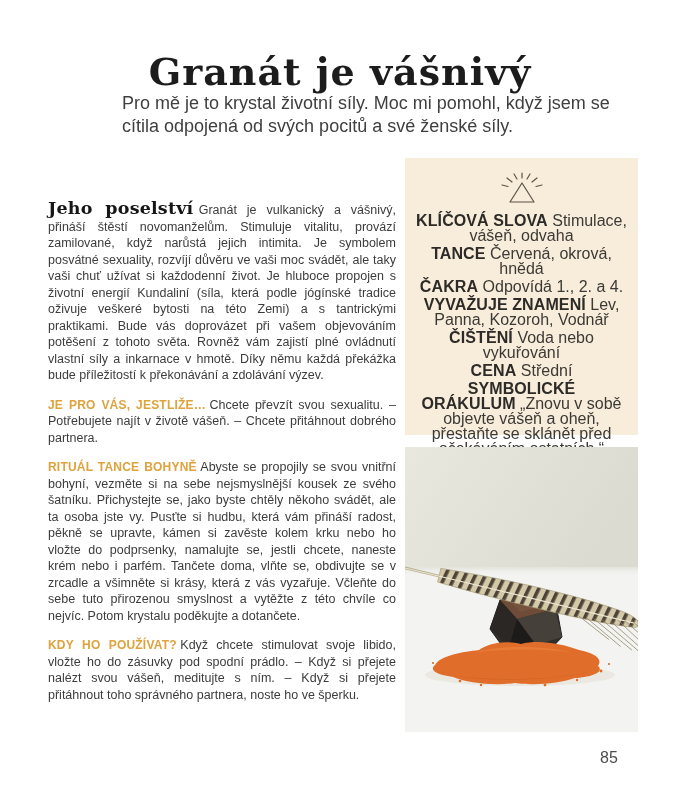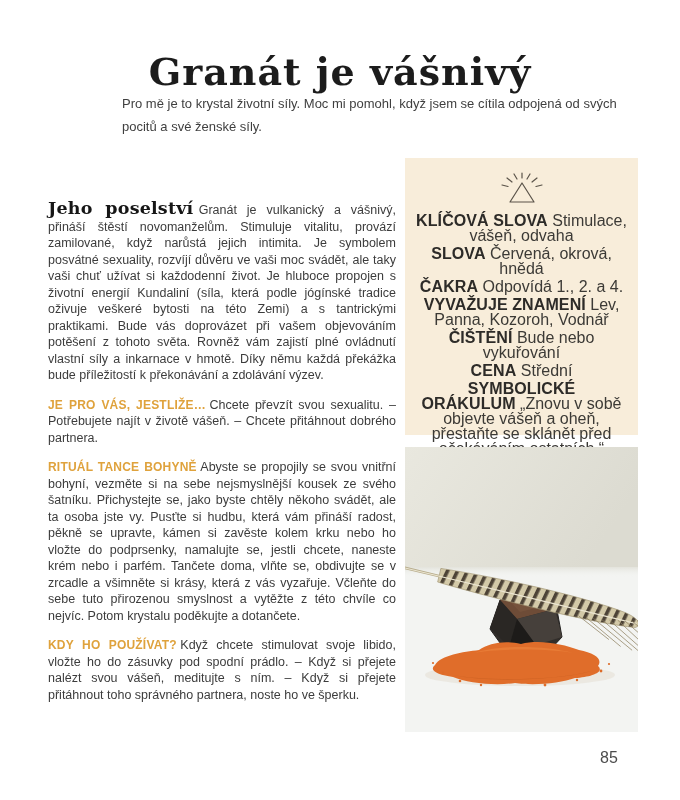--- a/index.html
+++ b/index.html
@@ -4,21 +4,21 @@
 <style>
   html,body{margin:0;padding:0;}
   body{background:#ffffff;font-family:"Liberation Sans",sans-serif;}
   .page{position:relative;width:680px;height:800px;background:#ffffff;overflow:hidden;padding-left:36px;}
 
   
   .title{position:absolute;top:24px;left:0;width:680px;text-align:center;
          font-family:"DejaVu Serif",serif;font-weight:700;font-size:38px;
          letter-spacing:1px;color:#1c1c1c;}
   .subtitle{position:absolute;top:92px;left:122px;width:505px;
-            font-size:13px;line-height:23px;color:#3f3f3f;}
+            font-size:18px;line-height:23px;color:#3f3f3f;}
 
   
   .leftcol{position:absolute;top:153px;left:48px;width:348px;
            font-size:12.5px;line-height:16.5px;color:#3c3c3c;text-align:justify;margin-top:47px;}
   .leftcol p{margin:0 0 13px 0;}
   .runin-serif{font-family:"DejaVu Serif",serif;font-weight:700;font-size:17.5px;
                line-height:1;color:#161616;margin-right:0.3em;letter-spacing:0.2px;}
   .runin-gold{font-weight:700;font-size:12px;color:#dfa23c;margin-right:0.3em;
               letter-spacing:0.2px;}
 
@@ -65,24 +65,24 @@
           <line x1="16" y1="2" x2="19" y2="7"></line>
           <line x1="32" y1="2" x2="29" y2="7"></line>
           <line x1="9" y1="6" x2="14" y2="10"></line>
           <line x1="39" y1="6" x2="34" y2="10"></line>
           <line x1="4" y1="13" x2="10" y2="14.5"></line>
           <line x1="44" y1="13" x2="38" y2="14.5"></line>
         </g>
       </svg>
     </div>
     <p class="fact"><span class="fl">KLÍČOVÁ SLOVA</span><span class="fv">Stimulace, vášeň, odvaha</span></p>
-    <p class="fact"><span class="fl">SLOVA</span><span class="fv">Červená, okrová, hnědá</span></p>
+    <p class="fact"><span class="fl">TANCE</span><span class="fv">Červená, okrová, hnědá</span></p>
     <p class="fact"><span class="fl">ČAKRA</span><span class="fv">Odpovídá 1., 2. a 4.</span></p>
     <p class="fact"><span class="fl">VYVAŽUJE ZNAMENÍ</span><span class="fv">Lev, Panna, Kozoroh, Vodnář</span></p>
-    <p class="fact"><span class="fl">ČIŠTĚNÍ</span><span class="fv">Bude nebo vykuřování</span></p>
+    <p class="fact"><span class="fl">ČIŠTĚNÍ</span><span class="fv">Voda nebo vykuřování</span></p>
     <p class="fact"><span class="fl">CENA</span><span class="fv">Střední</span></p>
     <p class="fact"><span class="fl">SYMBOLICKÉ ORÁKULUM</span><span class="fv">„Znovu v sobě objevte vášeň a oheň, přestaňte se sklánět před očekáváním ostatních.“</span></p>
     <p class="fact left"><span class="fl gold">POMÁHÁ NA…</span><span class="fv">Nevyvážené libido. Problémy v pánvi. Nedostatek vitamínů a minerálů.</span></p>
   </div>
 
   <div class="photo">
     <svg width="233" height="285" viewBox="0 0 233 285">
       <defs>
         <linearGradient id="wall" x1="0" y1="0" x2="1" y2="0.35">
           <stop offset="0" stop-color="#e9e8df"></stop>

